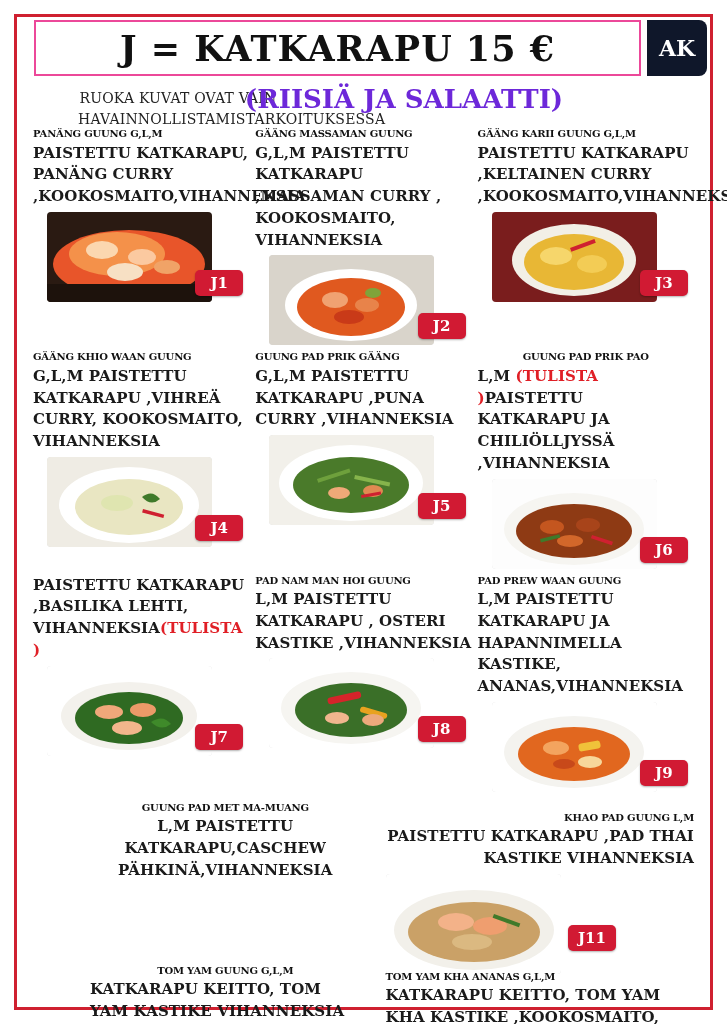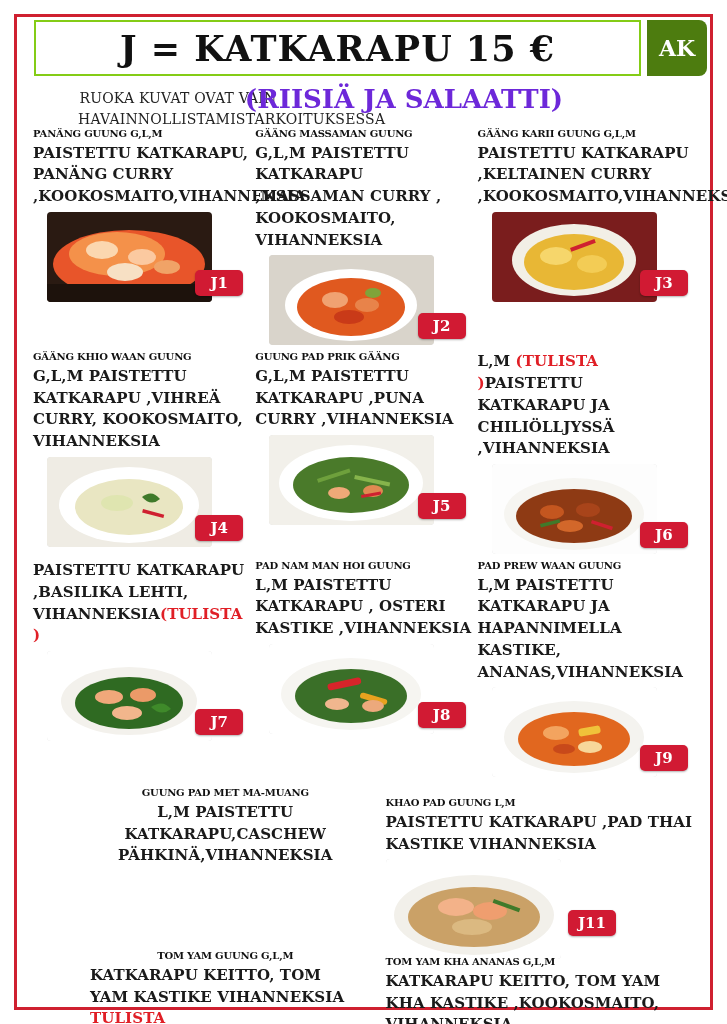--- a/index.html
+++ b/index.html
@@ -35,41 +35,41 @@
     position: relative;
     margin: 10px 8px 0 8px;
     height: 58px;
   }
   .header-box {
     position: absolute;
     left: 14px;
     right: 66px;
     top: 0;
     height: 56px;
-    border: 2px solid #84cc16;
+    border: 2px solid #ec4899;
     box-sizing: border-box;
     display: flex;
     align-items: center;
     justify-content: center;
   }
   .header-title {
     font-family: "DejaVu Serif", serif;
     font-weight: bold;
     font-size: 35px;
     letter-spacing: 1px;
     color: #111;
     white-space: nowrap;
   }
   .ak-badge {
     position: absolute;
     right: 0;
     top: 0;
     width: 60px;
     height: 56px;
-    background: #4d7c0f;
+    background: #0f172a;
     border-radius: 0 8px 8px 0;
     color: #fff;
     font-family: "DejaVu Serif", serif;
     font-weight: bold;
     font-size: 22px;
     display: flex;
     align-items: center;
     justify-content: center;
   }
   .subhead-row {
@@ -285,20 +285,21 @@
               <ellipse cx="70" cy="58" rx="11" ry="6" fill="#efa978"></ellipse>
               <ellipse cx="104" cy="56" rx="10" ry="6" fill="#e08a52"></ellipse>
               <rect x="92" y="60" width="20" height="3" fill="#cf2030" transform="rotate(-10 92 60)"></rect>
             </svg>
           </div>
           <div class="code">J5</div>
         </div>
       </div>
 
       <div class="cell c3 block">
+        <div class="dish-title center">GUUNG PAD PRIK PAO</div>
         <div class="dish-desc"><span>L,M </span><span class="hot">(TULISTA )</span><span>PAISTETTU KATKARAPU JA CHILIÖLLJYSSÄ ,VIHANNEKSIA</span></div>
         <div class="photo-wrap">
           <div class="photo">
             <svg width="165" height="90" viewBox="0 0 165 90">
               <rect width="165" height="90" fill="#fdfdfd"></rect>
               <ellipse cx="82" cy="50" rx="70" ry="36" fill="#f6f5f1"></ellipse>
               <ellipse cx="82" cy="52" rx="58" ry="27" fill="#8e3a14"></ellipse>
               <ellipse cx="60" cy="48" rx="12" ry="7" fill="#c4561f"></ellipse>
               <ellipse cx="96" cy="46" rx="12" ry="7" fill="#a8441a"></ellipse>
               <ellipse cx="78" cy="62" rx="13" ry="6" fill="#d2672a"></ellipse>
@@ -368,21 +369,21 @@
         </div>
       </div>
     </div>
 
     <div class="row" style="margin-top:4px;">
       <div class="cell block" style="width:50%; padding-left:60px;">
         <div class="dish-title center">GUUNG PAD MET MA-MUANG</div>
         <div class="dish-desc" style="text-align:center;">L,M  PAISTETTU KATKARAPU,CASCHEW PÄHKINÄ,VIHANNEKSIA</div>
       </div>
 
-      <div class="cell block" style="width:50%; padding-left:22px;">
+      <div class="cell block" style="width:50%; padding-left:22px;text-align:right;">
         <div class="dish-title" style="margin-top:10px;">KHAO PAD GUUNG  L,M</div>
         <div class="dish-desc">PAISTETTU KATKARAPU ,PAD THAI KASTIKE  VIHANNEKSIA</div>
         <div class="photo-wrap" style="height:105px;">
           <div class="photo" style="left:0; width:175px; height:100px;">
             <svg width="175" height="100" viewBox="0 0 175 100">
               <rect width="175" height="100" fill="#ffffff"></rect>
               <ellipse cx="88" cy="56" rx="80" ry="40" fill="#f2f0ea"></ellipse>
               <ellipse cx="88" cy="58" rx="66" ry="30" fill="#caa167"></ellipse>
               <ellipse cx="70" cy="48" rx="18" ry="9" fill="#f3b289"></ellipse>
               <ellipse cx="104" cy="52" rx="17" ry="9" fill="#ef9e6f"></ellipse>

